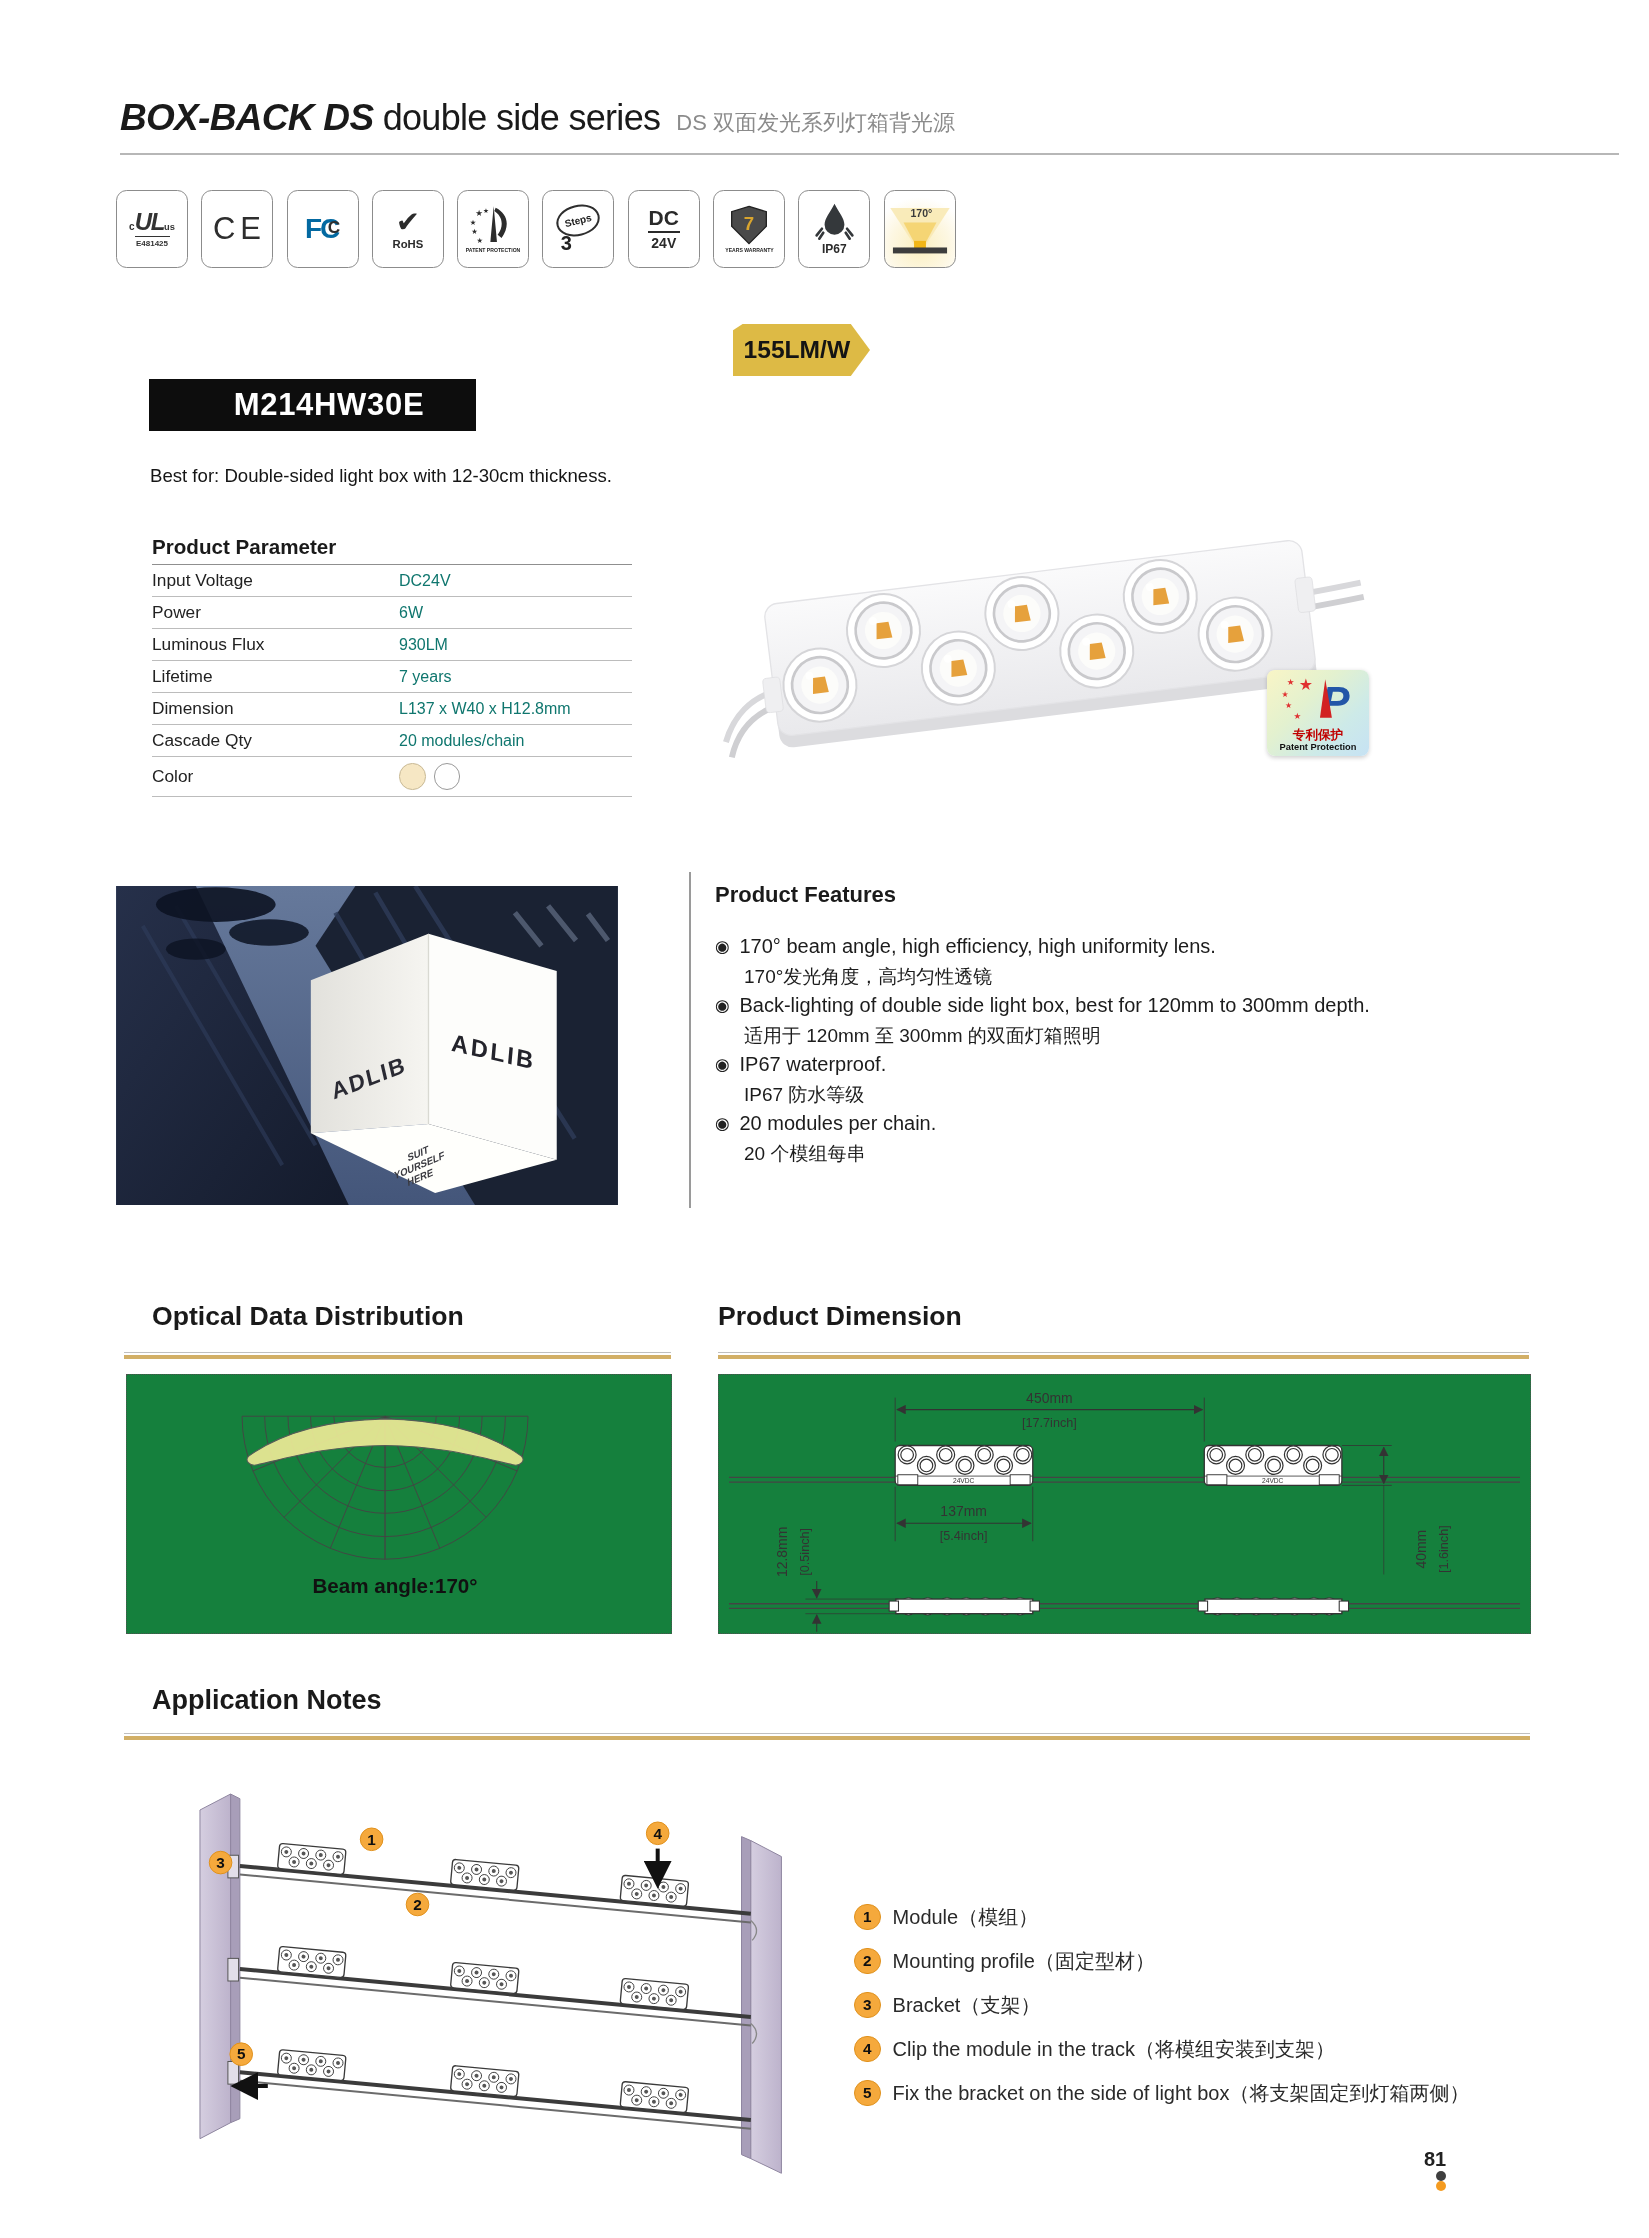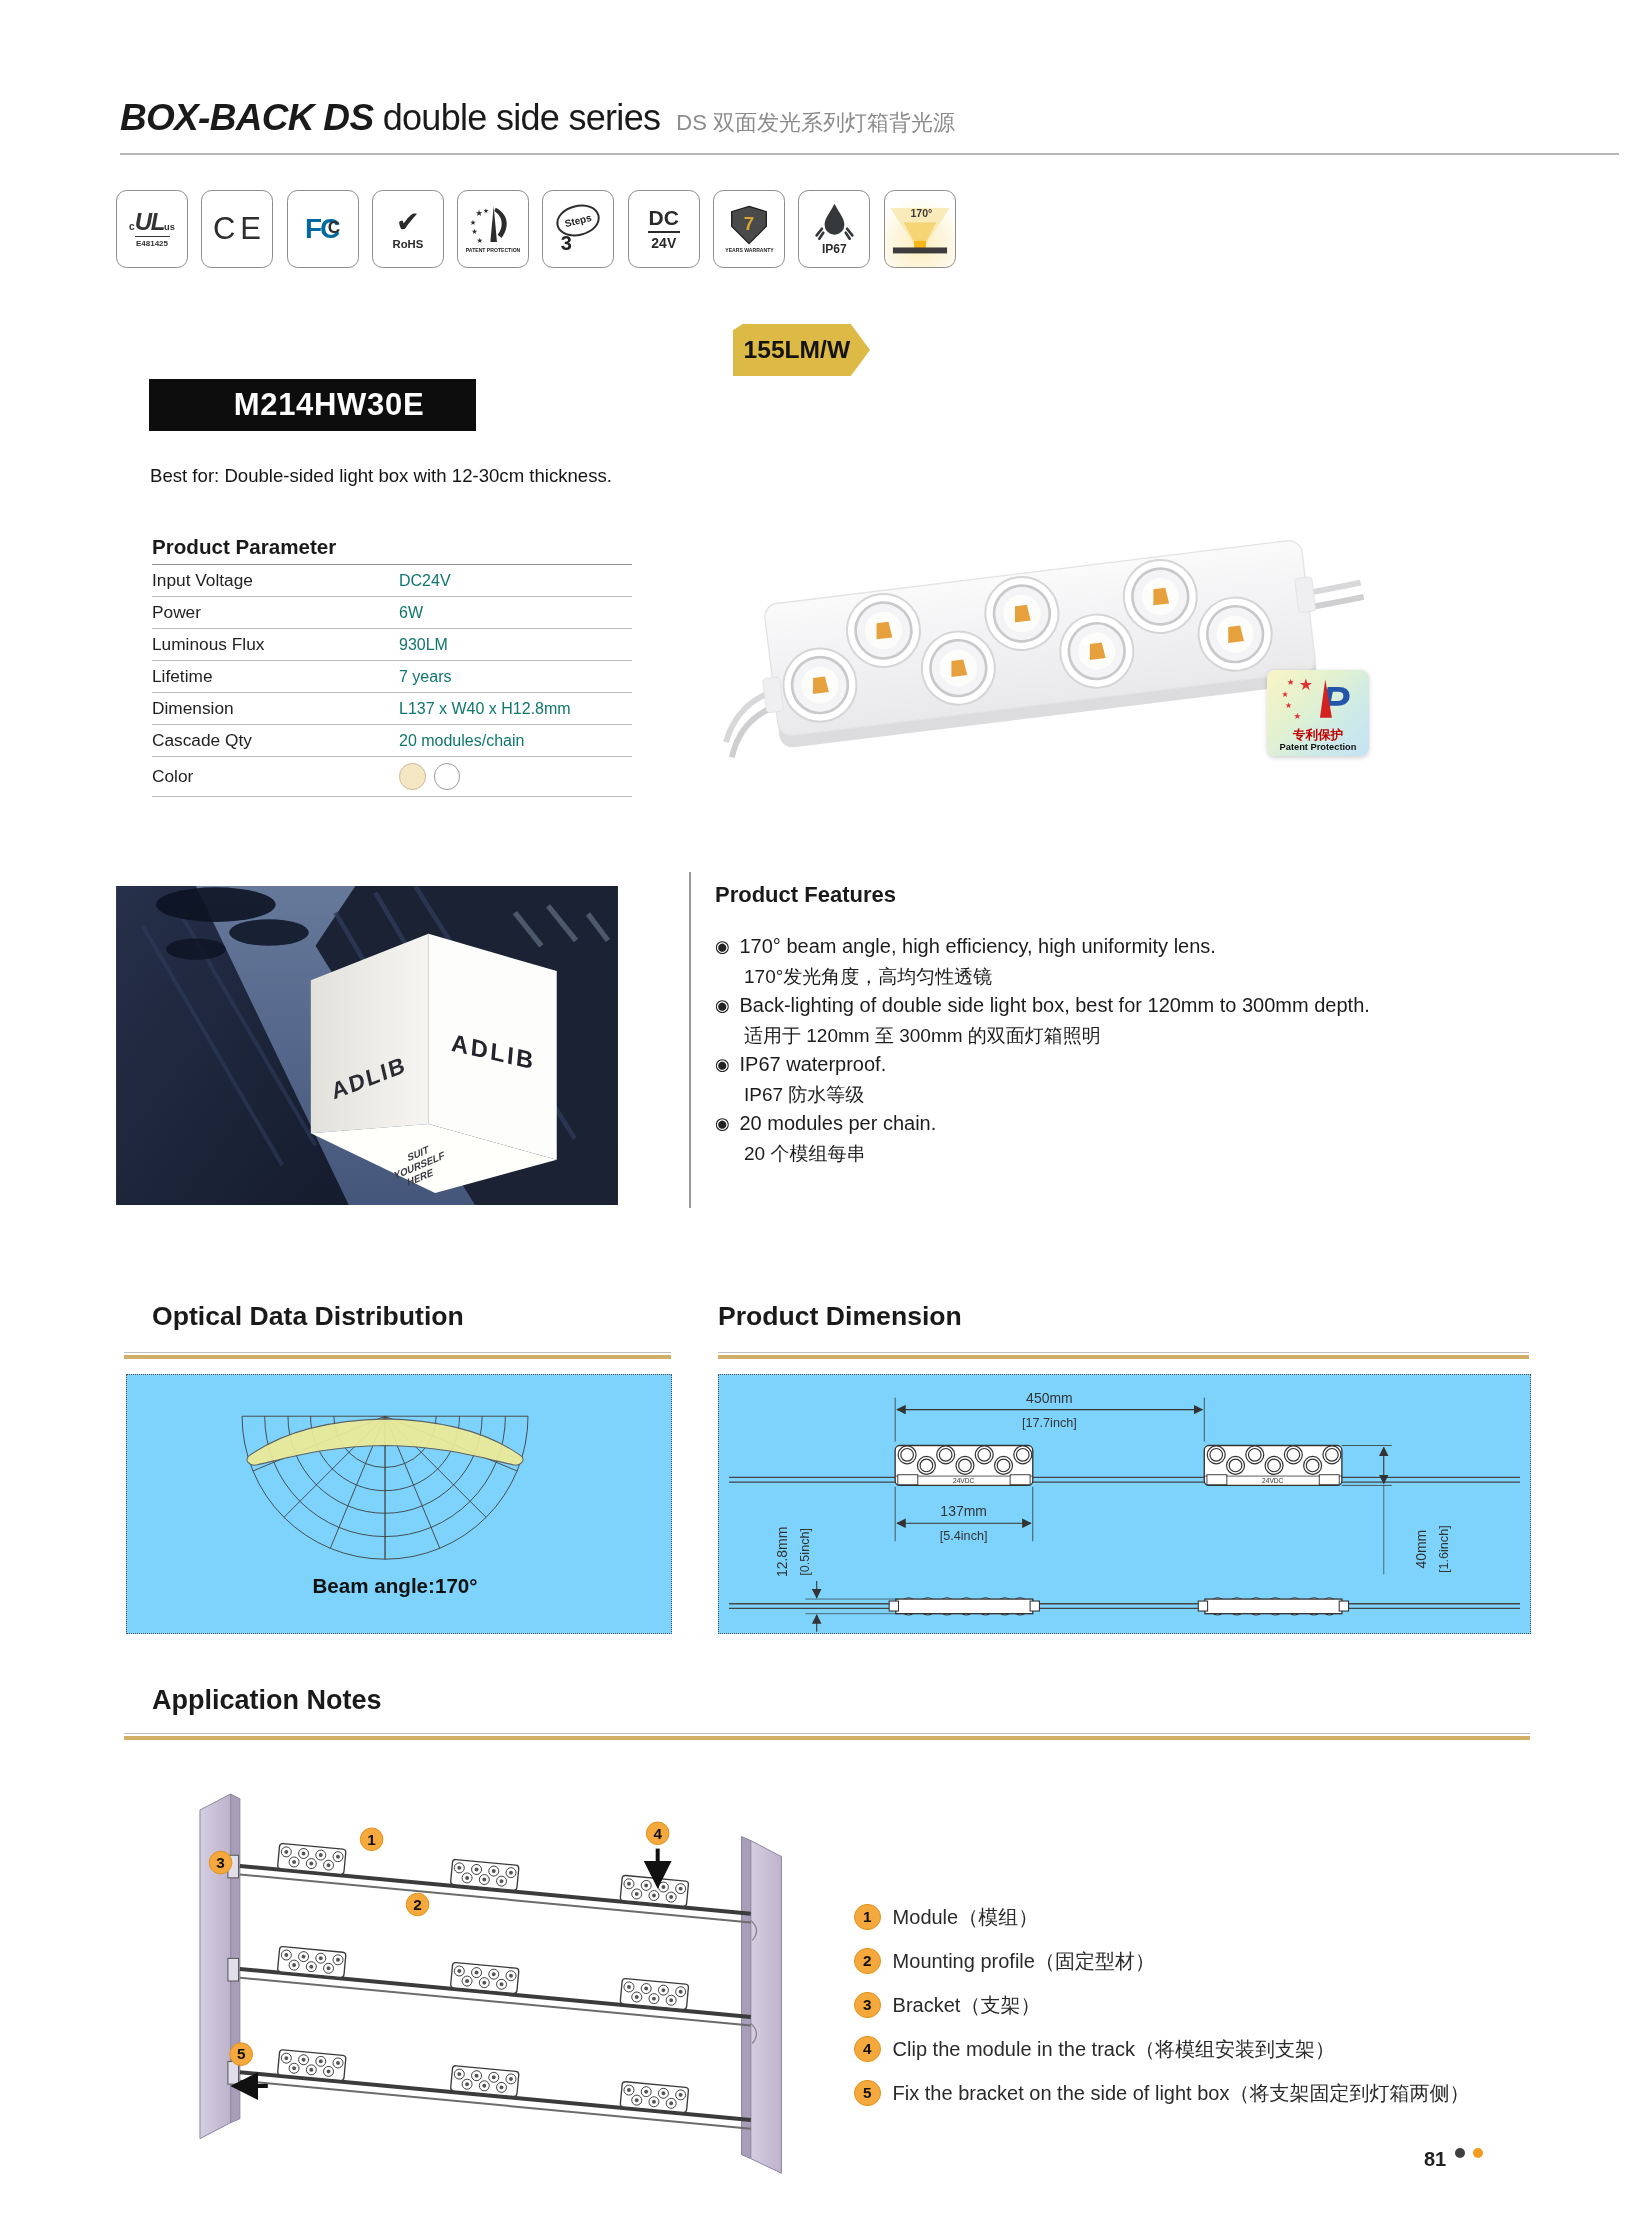--- a/index.html
+++ b/index.html
@@ -66,40 +66,40 @@
   .feat{left:715px;top:882px;width:838px;}
   .feat-h{font-size:22px;font-weight:800;}
   .feat-list{margin-top:24px;}
   .fi-en{display:flex;align-items:baseline;font-size:20px;color:#1c1c1c;line-height:29px;}
   .fi-en .bullet{font-size:16.6px;margin-right:10px;color:#222;position:relative;top:-1.3px;}
   .fi-cn{padding-left:29px;font-size:19px;color:#1c1c1c;line-height:29px;}
 
   
   .sec-h{font-size:26.6px;font-weight:800;letter-spacing:0;}
   .gold-rule{height:7.3px;background:linear-gradient(#bfbfbf 0 1.3px,#ffffff 1.3px 3.3px,#D2AF66 3.3px 100%);}
-  .dotted-box{border:1.3px dotted #4f4f4f;background:#7dd3fc;}
+  .dotted-box{border:1.3px dotted #4f4f4f;background:#15803d;}
 
   .beam-caption{position:absolute;left:0;right:8px;top:199px;text-align:center;font-size:20.6px;font-weight:600;color:#111;}
 
   
   .legend{left:854px;top:1895px;}
   .lrow{display:flex;align-items:center;height:44px;}
   .lnum{width:24.6px;height:24.6px;border-radius:50%;background:#F5A93C;border:0.7px solid #e0911c;
         display:flex;align-items:center;justify-content:center;font-size:15.3px;font-weight:700;color:#101010;flex:0 0 auto;}
   .ltext{margin-left:12px;font-size:20px;color:#2a2a2a;}
 
   
   .ppbadge{left:1267px;top:670px;width:102px;height:86px;border-radius:8px;
            background:linear-gradient(135deg,#F9F5C6 0%,#E3F1CF 38%,#CDEAE8 70%,#C6E2F4 100%);
            box-shadow:0 1.3px 4px rgba(0,0,0,.18);overflow:hidden;z-index:5;}
   .pp-cn{position:absolute;left:0;right:0;top:57px;text-align:center;color:#C00000;font-size:12.6px;font-weight:800;}
   .pp-en{position:absolute;left:0;right:0;top:72px;text-align:center;color:#111;font-size:9.3px;font-weight:600;}
 
   
-  .footer{left:1424px;top:2148px;display:flex;align-items:flex-start;}
+  .footer{left:1424px;top:2148px;display:flex;align-items:flex-end;flex-direction:column;}
   .fpage{font-size:20px;font-weight:700;color:#222;}
   .fdot{width:10px;height:10px;border-radius:50%;margin-left:8.6px;}
   .fdot.d1{background:#3f3f3f;}
   .fdot.d2{background:#F49B20;}
 
   svg text{font-family:"Liberation Sans","DejaVu Sans",sans-serif;}
 </style>
 </head>
 <body>
 

